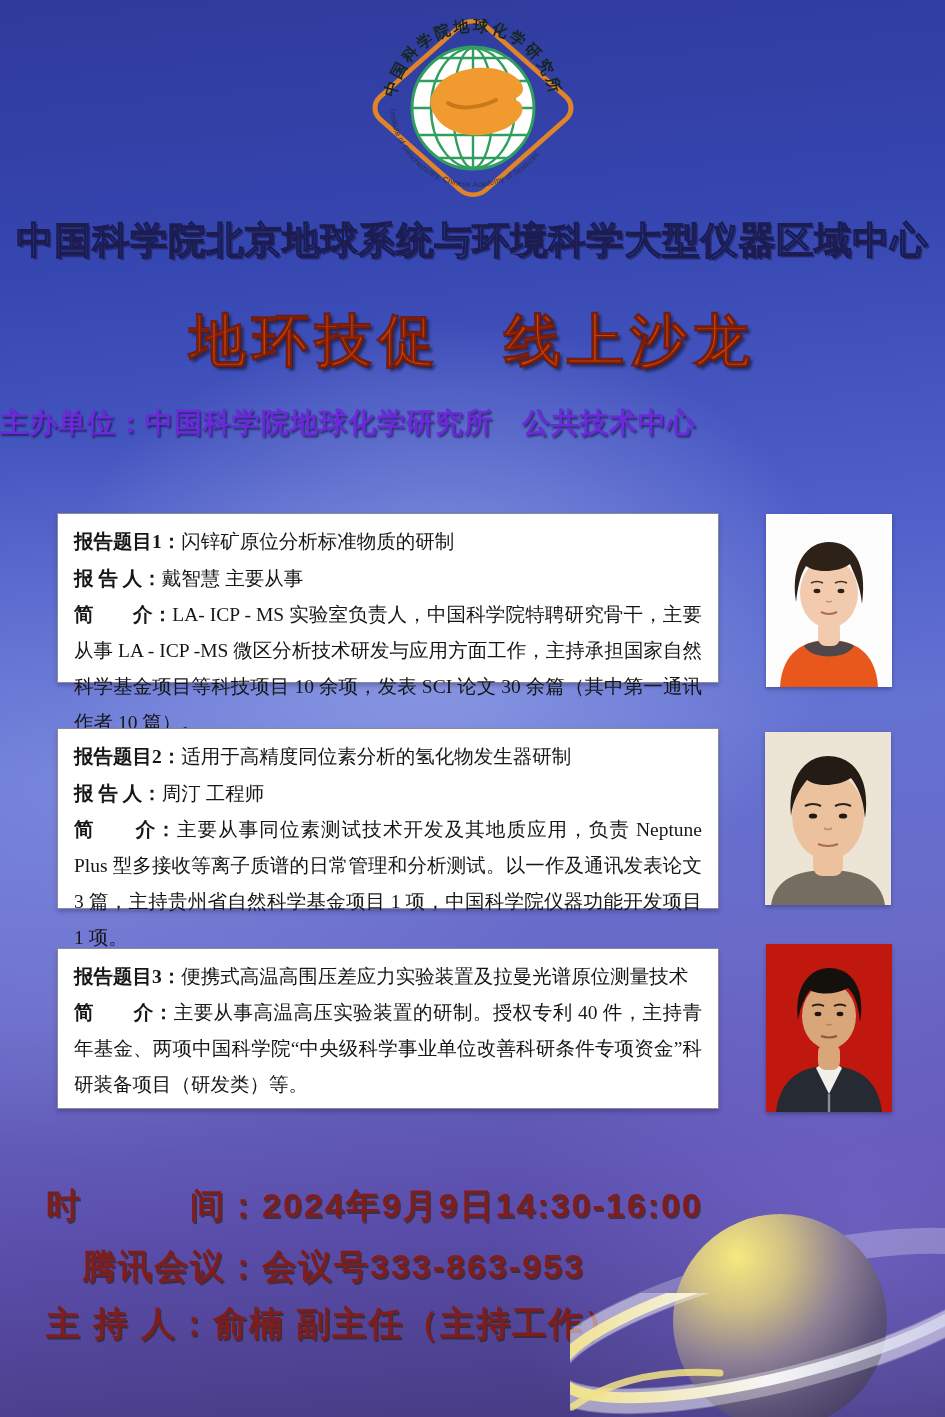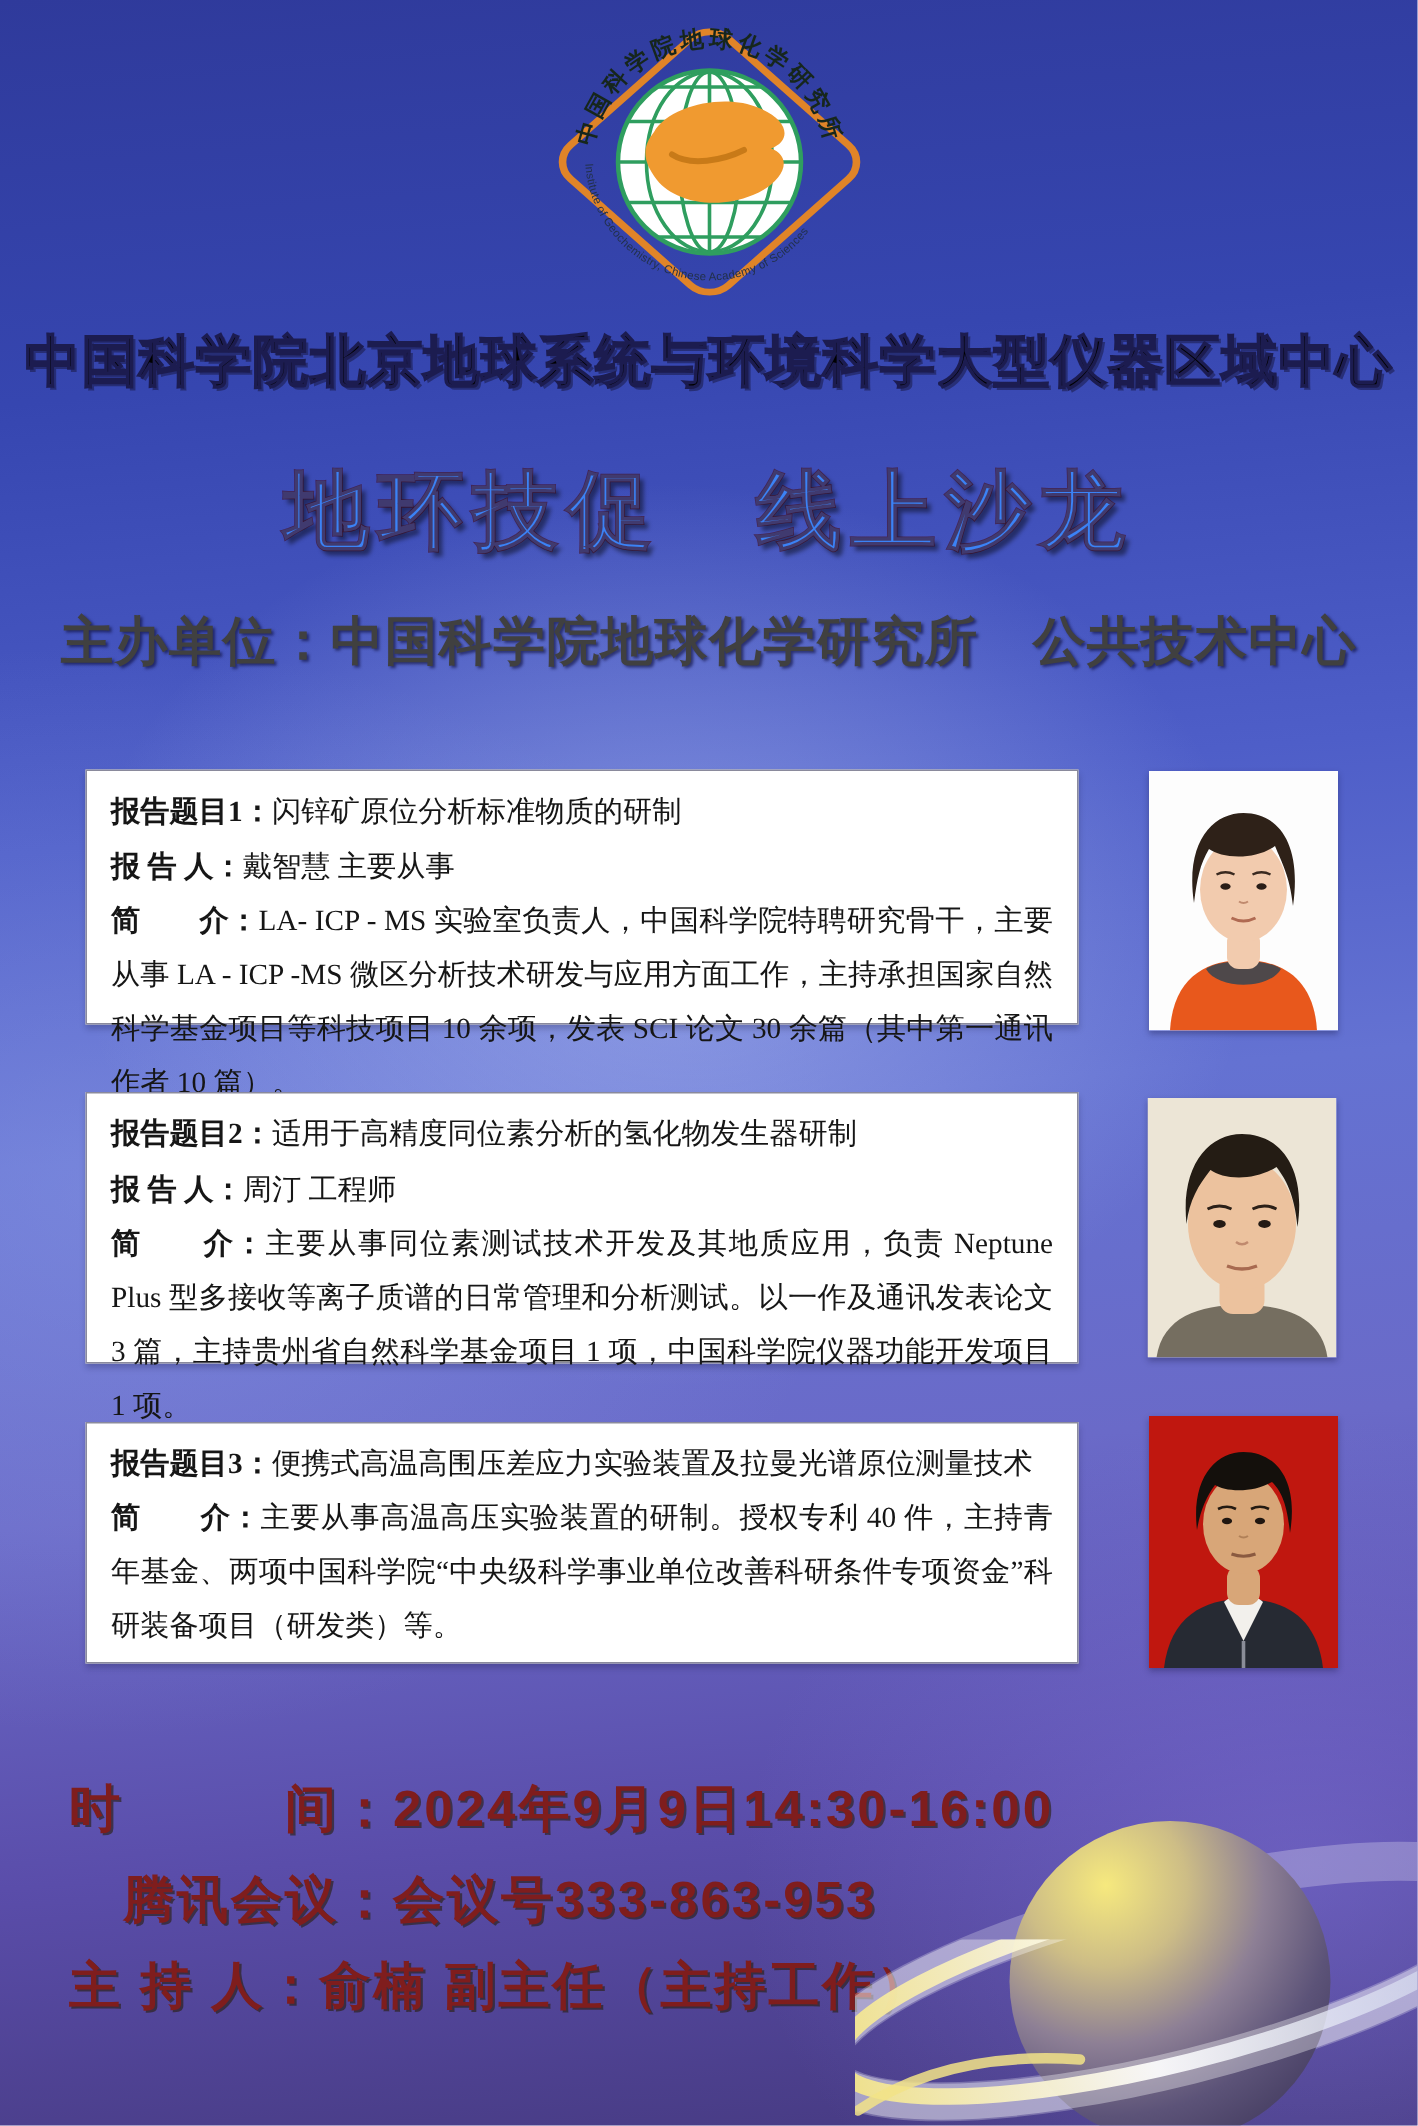--- a/index.html
+++ b/index.html
@@ -13,35 +13,35 @@
       radial-gradient(ellipse 700px 520px at 8% 56%, rgba(150,165,235,0.38), rgba(150,165,235,0) 70%),
       radial-gradient(ellipse 520px 420px at 92% 88%, rgba(134,122,226,0.45), rgba(134,122,226,0) 72%),
       linear-gradient(175deg,#2f3a9b 0%,#3646b0 18%,#4e5ec8 38%,#6472d2 52%,#6a6ac8 68%,#5a4daa 84%,#45397f 100%);
   }
   .abs{position:absolute;}
   
   .logo{left:366px;top:6px;}
   .org-title{
     top:216px;left:0;width:945px;text-align:center;
     font-family:"Liberation Serif","DejaVu Serif",serif;
-    font-size:37px;font-weight:bold;color:#000000;
+    font-size:37px;font-weight:bold;color:#1d4ed8;
     letter-spacing:1px;white-space:nowrap;
     -webkit-text-stroke:1.2px #1c1c50;
     text-shadow:2px 2px 0 rgba(25,25,70,0.55);
   }
   .event-title{
     top:303px;left:0;width:945px;text-align:center;
-    font-size:57px;font-weight:900;color:#3b82f6;
+    font-size:57px;font-weight:900;color:#c2410c;
     letter-spacing:6px;white-space:nowrap;
     -webkit-text-stroke:1px rgba(70,0,0,0.55);
     text-shadow:3px 3px 3px rgba(0,0,0,0.45);
   }
   .organizer{
-    top:404px;left:0;width:945px;text-align:center;
-    font-size:35px;font-weight:bold;color:#404040;
+    top:404px;left:0;width:945px;
+    font-size:28px;font-weight:bold;color:#6d28d9;
     letter-spacing:1px;white-space:nowrap;
     text-shadow:1.5px 1.5px 2px rgba(10,10,50,0.6);
   }
   
   .card{
     left:57px;width:662px;box-sizing:border-box;
     background:#ffffff;border:1px solid #8a8a9c;
     padding:9px 16px 0 16px;
     font-family:Liberation Serif, serif;
     color:#161616;font-size:19.5px;

